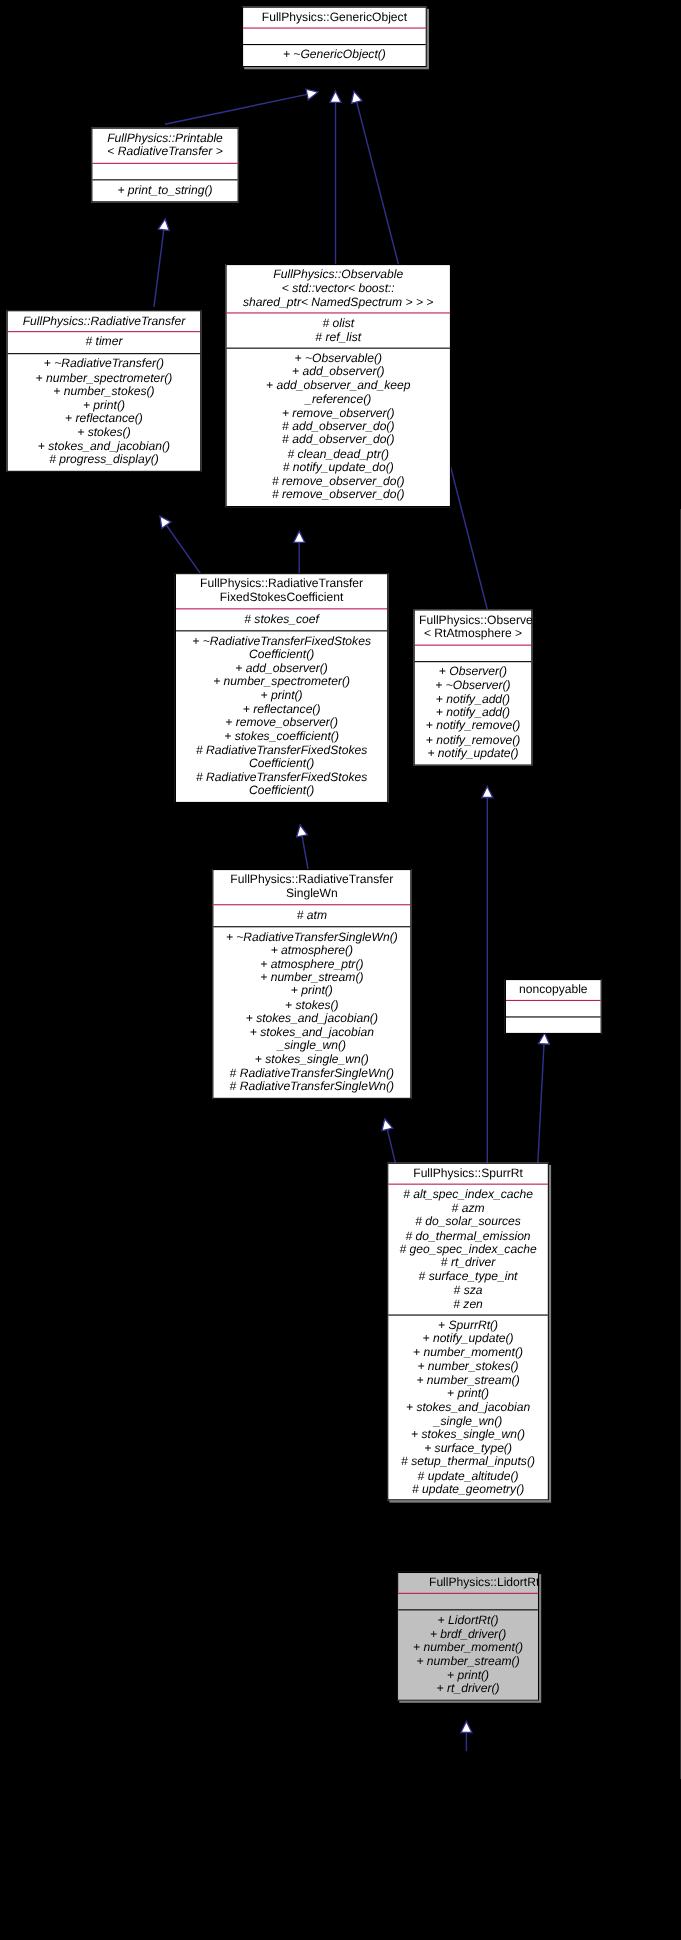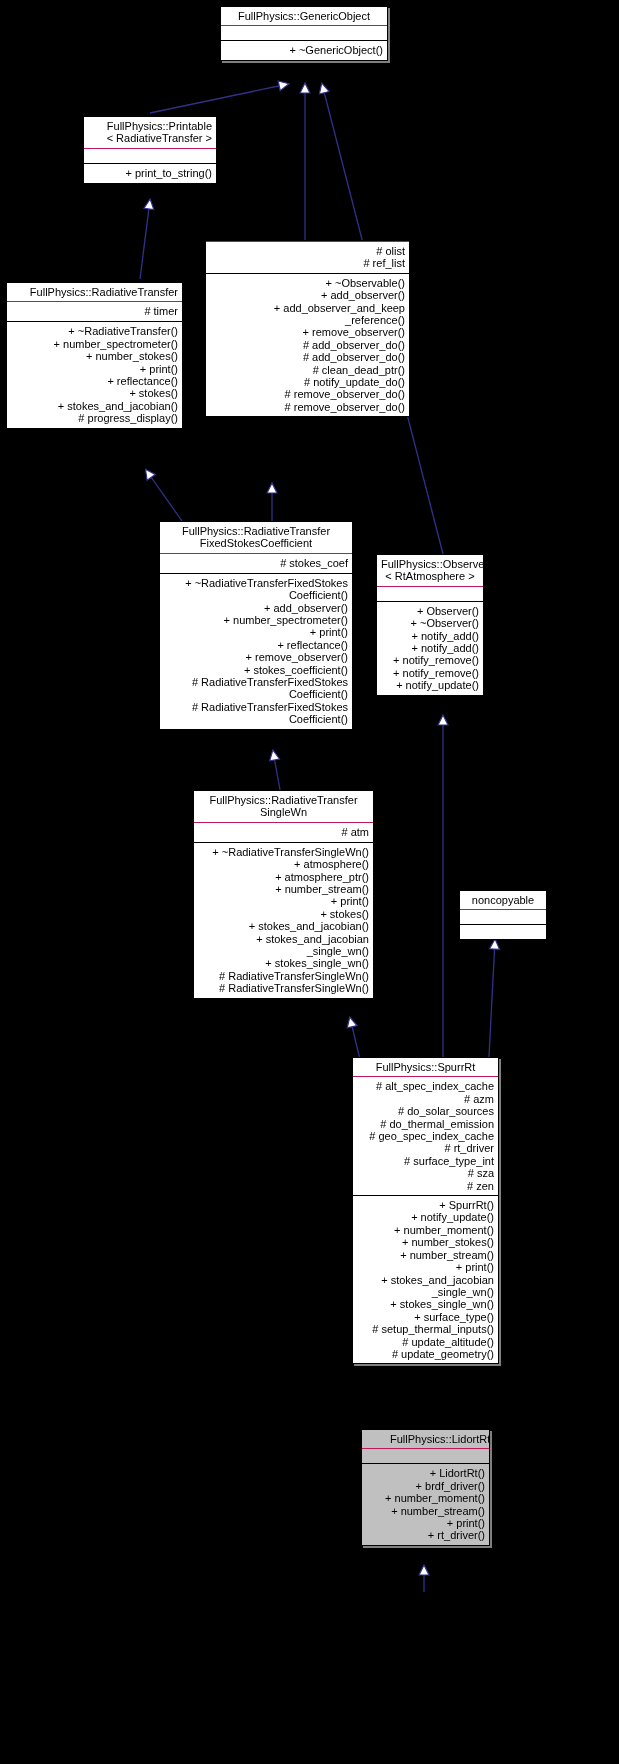--- a/index.html
+++ b/index.html
@@ -58,21 +58,22 @@
     white-space: pre-line;
     min-height: 13px;
   }
   .sec-ops {
     border-top: 1px solid #000000;
     padding: 3px 4px 3px 4px;
     white-space: pre-line;
     min-height: 13px;
   }
   .sec-attrs.left, .sec-ops.left, .sec-title.left {
-    text-align: right;
+    text-align: center;
+    font-style: italic;
   }
   .empty-sec {
     height: 14px;
     padding: 0;
   }
 </style>
 </head>
 <body>
 
 <div id="canvas">
@@ -129,20 +130,23 @@
 + number_spectrometer()
 + number_stokes()
 + print()
 + reflectance()
 + stokes()
 + stokes_and_jacobian()
 # progress_display()</div>
   </div>
 
   <div class="node" style="left:205px; top:240px; width:205px;">
+    <div class="sec-title left">FullPhysics::Observable
+&lt; std::vector&lt; boost::
+shared_ptr&lt; NamedSpectrum &gt; &gt; &gt;</div>
     <div class="sec-attrs left"># olist
 # ref_list</div>
     <div class="sec-ops left">+ ~Observable()
 + add_observer()
 + add_observer_and_keep
 _reference()
 + remove_observer()
 # add_observer_do()
 # add_observer_do()
 # clean_dead_ptr()

